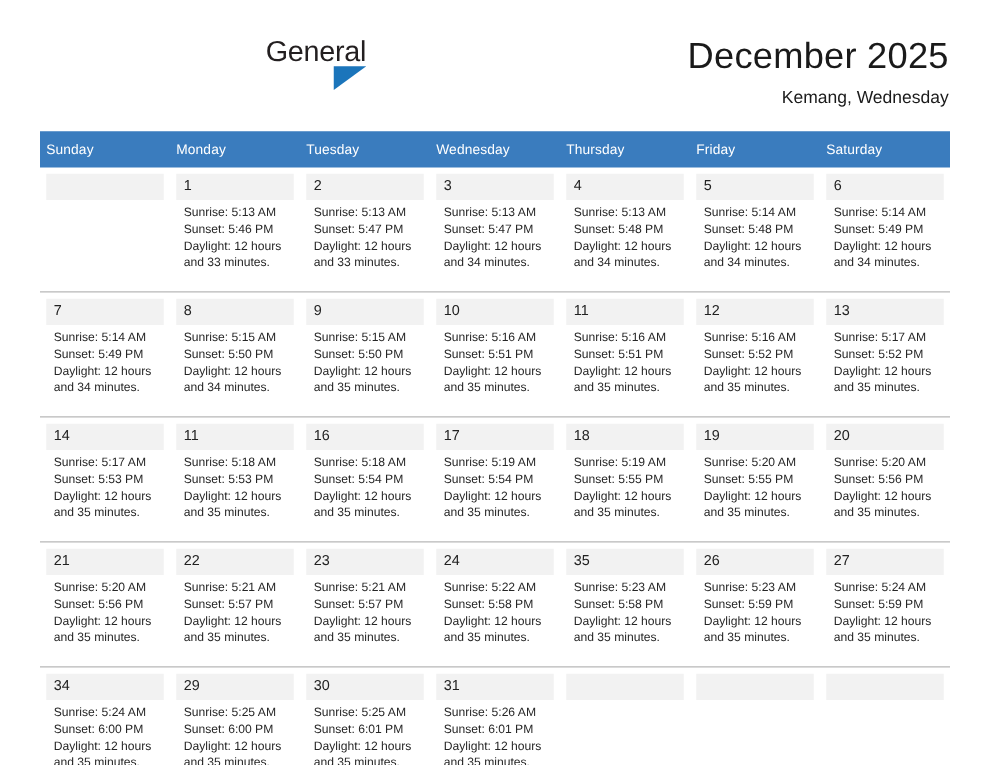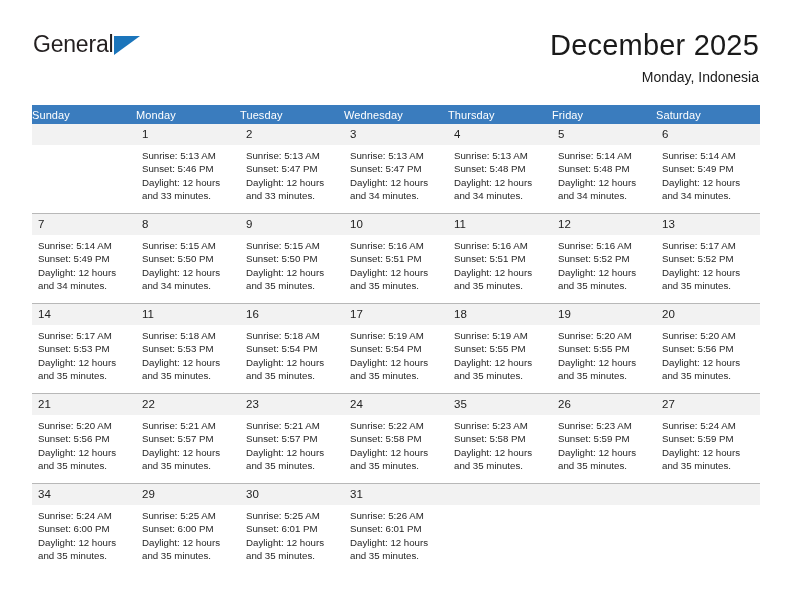--- a/index.html
+++ b/index.html
@@ -32,20 +32,21 @@
   .brand {
     position: absolute;
     left: 0;
     top: 2px;
     width: 260px;
   }
   .brand-line1 {
     display: flex;
     align-items: flex-end;
     height: 26px;
+    flex-direction: column;
   }
   .brand-general {
     font-size: 23px;
     line-height: 23px;
     color: #231f20;
     letter-spacing: -0.2px;
   }
   .brand-triangle {
     width: 0;
     height: 0;
@@ -88,21 +89,21 @@
   
   .calendar {
     position: absolute;
     left: 32px;
     top: 105px;
     width: 728px;
     border-collapse: collapse;
     table-layout: fixed;
   }
   .calendar th, .calendar td {
-    padding: 0;
+    padding: 5px;
     margin: 0;
   }
   .dow {
     background: #3a7cbe;
     color: #ffffff;
     font-size: 11px;
     font-weight: normal;
     text-align: left;
     padding: 5px 0 5px 6px;
     height: 19px;
@@ -151,21 +152,21 @@
 
     <div class="brand">
       <div class="brand-line1">
         <span class="brand-general">General</span>
         <span class="brand-triangle"></span>
       </div>
     </div>
 
     <div class="title-block">
       <h1 class="cal-title">December 2025</h1>
-      <div class="cal-subtitle">Monday, Indonesia</div>
+      <div class="cal-subtitle">Kemang, Wednesday</div>
     </div>
 
   </div>
 
   <table class="calendar">
     <thead>
       <tr>
         <th class="dow">Sunday</th>
         <th class="dow">Monday</th>
         <th class="dow">Tuesday</th>

